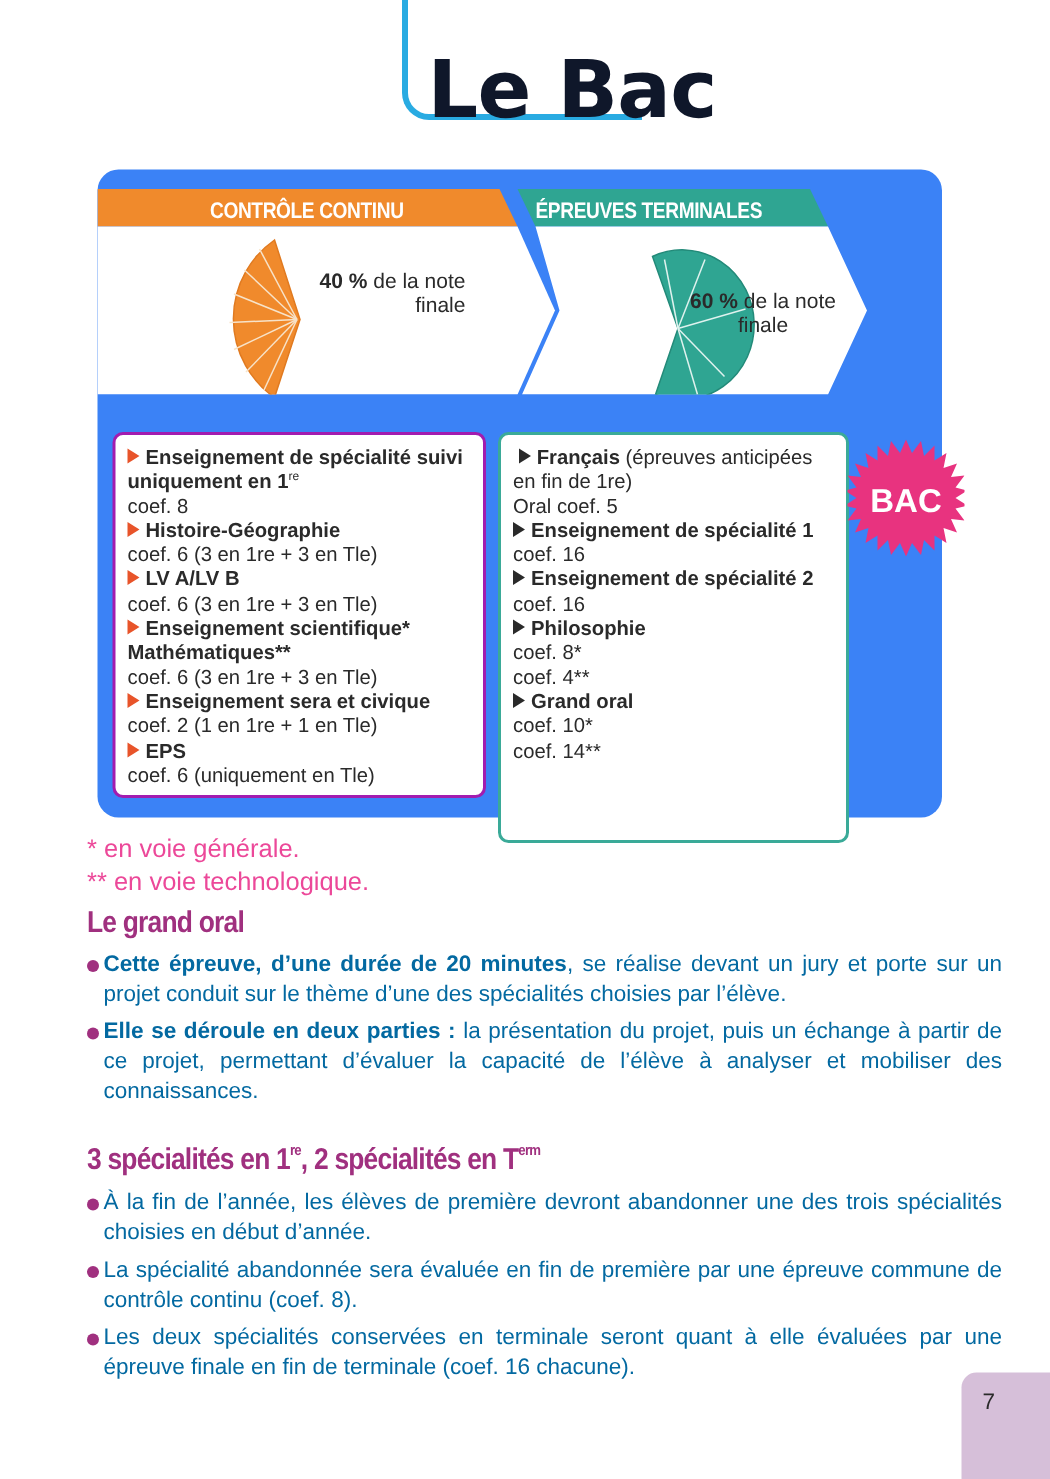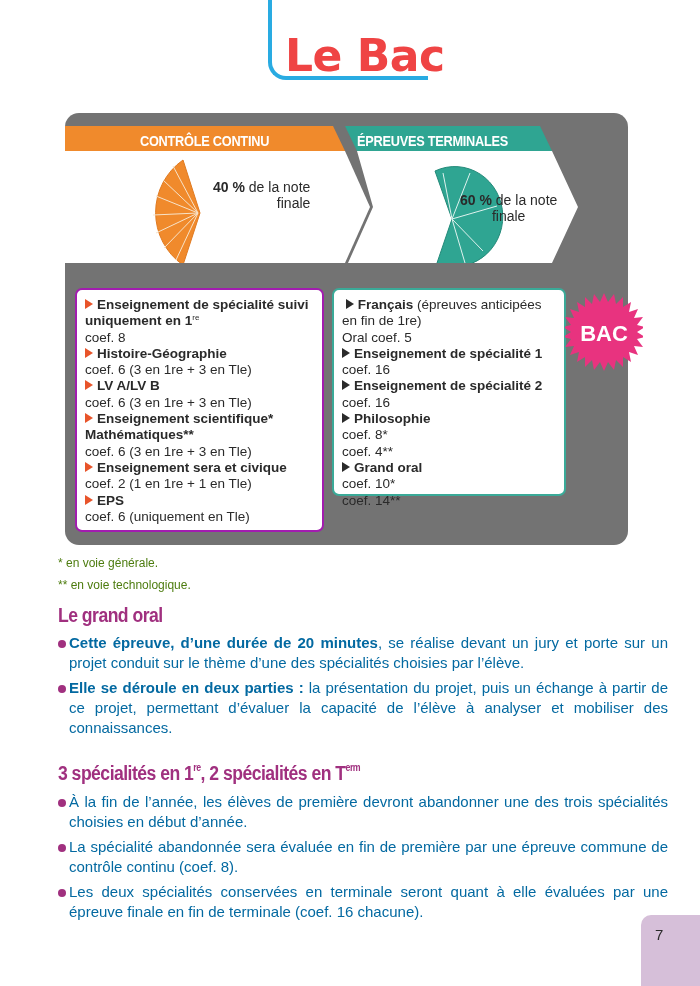--- a/index.html
+++ b/index.html
@@ -8,27 +8,27 @@
 
   
   .title-frame {
     position: absolute; left: 268px; top: -10px; width: 160px; height: 90px;
     border-left: 4px solid #29abe2; border-bottom: 4px solid #29abe2;
     border-bottom-left-radius: 18px;
   }
   .page-title {
     position: absolute; left: 285px; top: 30px;
     font-family: "DejaVu Sans", sans-serif; font-weight: bold;
-    font-size: 44px; color: #ef4444; letter-spacing: -0.5px;
+    font-size: 53px; color: #0f172a; letter-spacing: -0.5px;
   }
 
   
   .panel {
     position: absolute; left: 65px; top: 113px; width: 563px; height: 432px;
-    background: #737373; border-radius: 14px;
+    background: #3b82f6; border-radius: 14px;
   }
   .chevrons { position: absolute; left: 0; top: 10px; width: 563px; height: 140px; }
 
   .head-label {
     position: absolute; font-family: "Liberation Sans", sans-serif; font-weight: bold;
     color: #ffffff; font-size: 15px; letter-spacing: -0.3px; transform: scaleX(0.85); transform-origin: left center;
   }
   .head-cc { left: 75px; top: 19px; }
   .head-et { left: 292px; top: 19px; }
 
@@ -38,31 +38,31 @@
   .pct-text b { font-weight: bold; }
   .pct-cc { left: 148px; top: 66px; text-align: right; }
   .pct-et { left: 395px; top: 79px; text-align: center; }
 
   
   .box {
     position: absolute; background: #ffffff; border-radius: 7px;
     font-size: 13.5px; line-height: 16.3px; color: #2a2a2a; padding: 7px 6px 6px 8px;
   }
   .box-cc { left: 10px; top: 175px; width: 249px; height: 244px; border: 2px solid #a21caf; }
-  .box-et { left: 267px; top: 175px; width: 234px; height: 208px; border: 2px solid #3aaa98; }
+  .box-et { left: 267px; top: 175px; width: 234px; height: 274px; border: 2px solid #3aaa98; }
   .item-title { font-weight: bold; }
   .tri { display: inline-block; width: 0; height: 0; border-top: 5px solid transparent; border-bottom: 5px solid transparent; margin-right: 4px; vertical-align: 0; }
   .tri-orange { border-left: 8px solid #e8542a; }
   .tri-dark { border-left: 8px solid #2a2a2a; }
   sup { font-size: 8px; vertical-align: 5px; line-height: 0; }
 
   .bac-badge { position: absolute; left: 500px; top: 180px; width: 78px; height: 78px; }
 
   
-  .footnote { position: absolute; left: 58px; font-size: 12px; color: #4d7c0f; }
+  .footnote { position: absolute; left: 58px; font-size: 17px; color: #ec4899; }
   .fn1 { top: 556px; }
   .fn2 { top: 578px; }
 
   
   .section-heading {
     position: absolute; left: 58px; font-weight: bold; color: #a0307f;
     font-size: 20px; letter-spacing: -0.6px; transform: scaleX(0.88); transform-origin: left center;
   }
   .sh1 { top: 604px; }
   .sh2 { top: 762px; }

